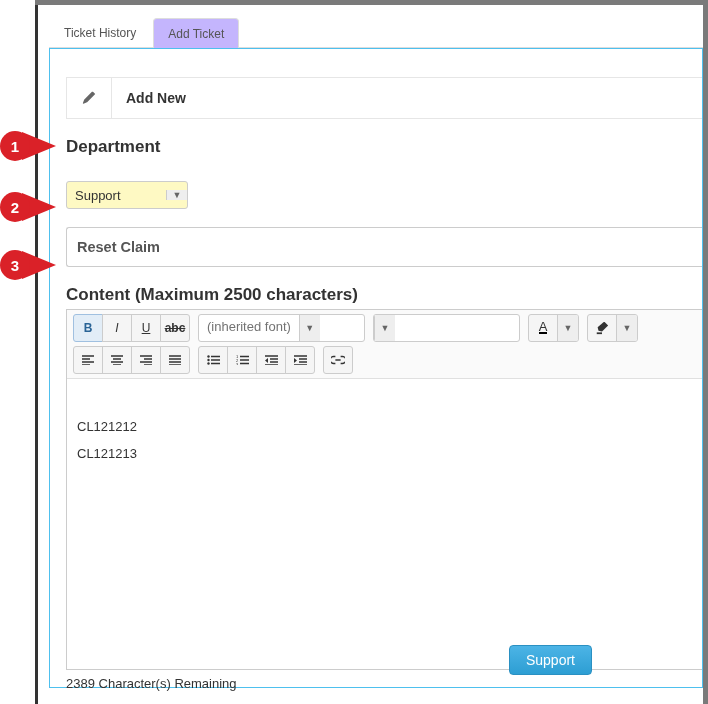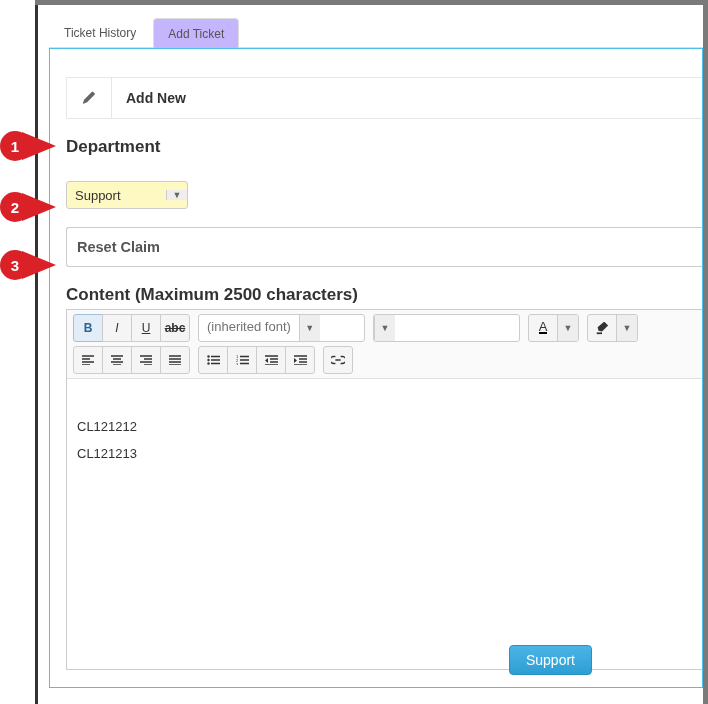--- a/index.html
+++ b/index.html
@@ -450,19 +450,20 @@
               </div>
             </div>
           </div>
           <div class="editor-body" id="editor-content">
               <p>&nbsp;</p>
               <p>CL121212</p>
               <p>CL121213</p>
               <p>&nbsp;</p>
             </div>
         </div>
+        <div class="char-count">2389 Character(s) Remaining</div>
       </div>
 
       <button class="submit">Support</button>
 
     </div>
   </div>
 </div>
 
 </body></html>

